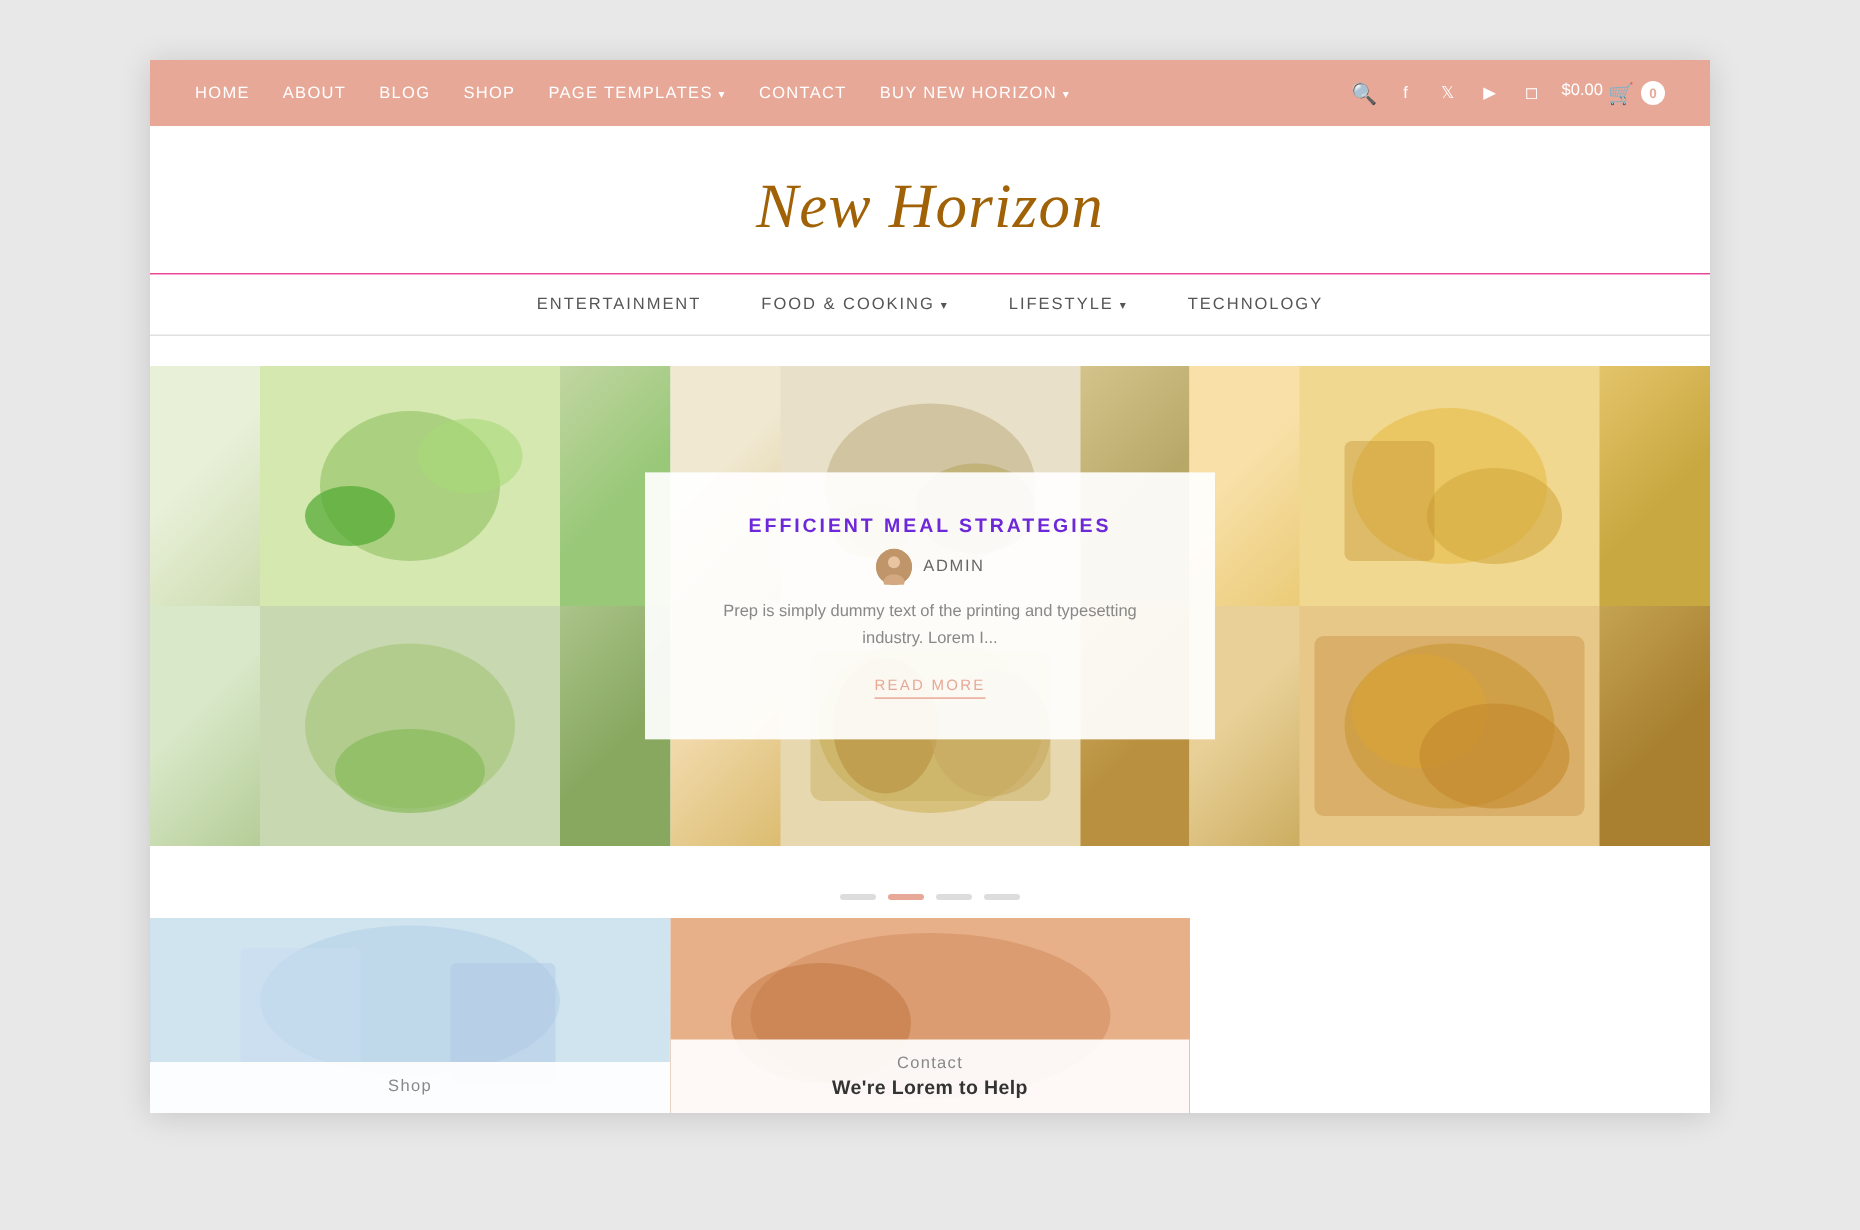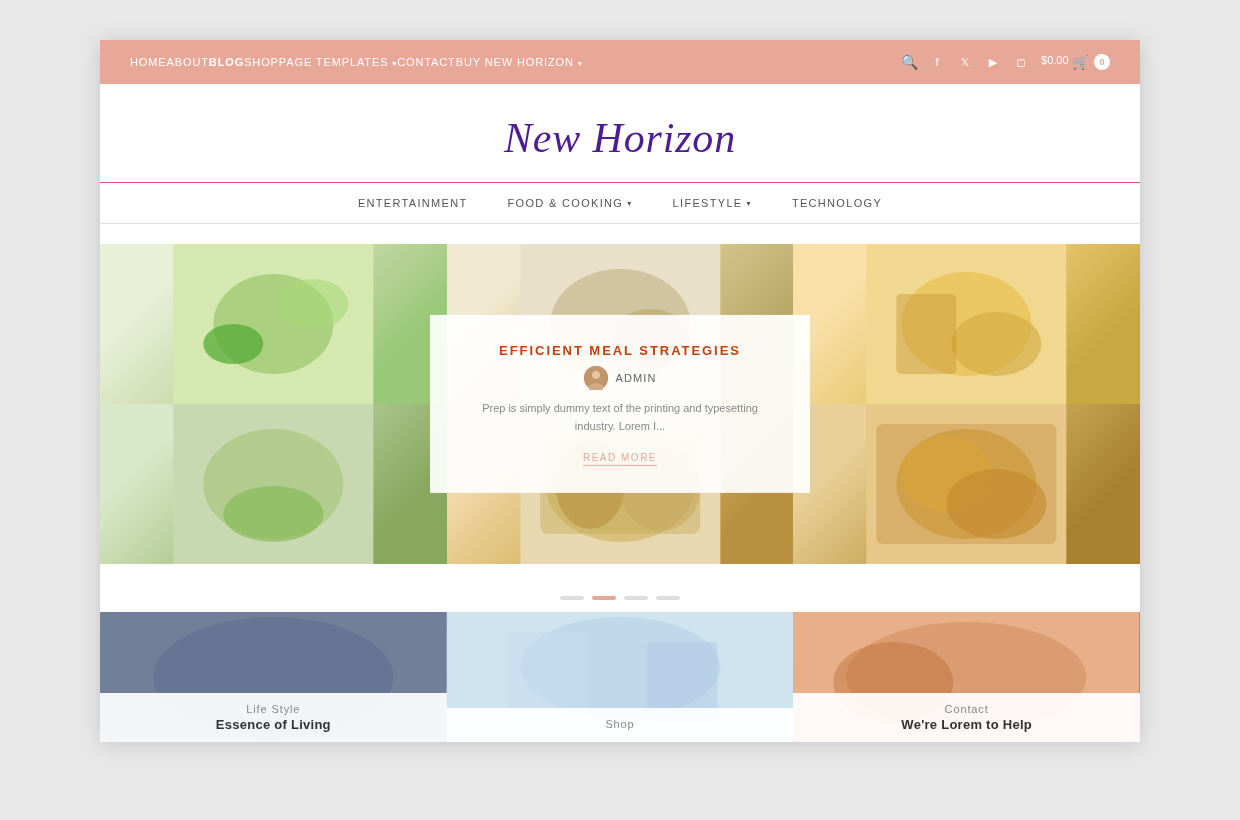--- a/index.html
+++ b/index.html
@@ -22,31 +22,32 @@
       background: #e8a898;
       padding: 0 30px;
       height: 44px;
       display: flex;
       align-items: center;
       justify-content: space-between;
     }
     .top-nav-left {
       display: flex;
       align-items: center;
+      gap: 22px;
     }
     .top-nav-left a {
       text-decoration: none;
       color: #fff;
       font-size: 11px;
       letter-spacing: 0.08em;
       font-weight: 400;
       text-transform: uppercase;
     }
     .top-nav-left a.active {
-      font-weight: 700;
+      font-weight: 400;
     }
     .nav-arrow {
       font-size: 8px;
       color: #fff;
     }
     .top-nav-right {
       display: flex;
       align-items: center;
       gap: 12px;
     }
@@ -77,21 +78,21 @@
     
     .logo-area {
       text-align: center;
       padding: 30px 0 20px;
       background: #fff;
     }
     .logo-text {
       font-family: 'Georgia', serif;
       font-style: italic;
       font-size: 42px;
-      color: #4c1d95;
+      color: #a16207;
       font-weight: 400;
       letter-spacing: 0.02em;
     }
     
     .category-nav {
       border-top: 1px solid #ec4899;
       border-bottom: 1px solid #e0e0e0;
       padding: 14px 0;
       display: flex;
       justify-content: center;
@@ -149,21 +150,21 @@
       top: 50%;
       left: 50%;
       transform: translate(-50%, -50%);
       background: rgba(255,255,255,0.92);
       padding: 28px 40px;
       text-align: center;
       min-width: 340px;
       max-width: 380px;
     }
     .hero-category {
-      color: #c2410c;
+      color: #6d28d9;
       font-size: 13px;
       letter-spacing: 0.15em;
       text-transform: uppercase;
       font-weight: 600;
       margin-bottom: 8px;
     }
     .hero-author {
       display: flex;
       align-items: center;
       justify-content: center;
@@ -403,32 +404,20 @@
   </div>
 
   <div class="slider-dots">
     <div class="dot"></div>
     <div class="dot active"></div>
     <div class="dot"></div>
     <div class="dot"></div>
   </div>
 
   <div class="bottom-cards">
-    <div class="bottom-card card-bg-1">
-      <svg width="100%" height="100%" viewBox="0 0 346 130" style="position:absolute;top:0;left:0;">
-        <rect width="346" height="130" fill="#8090a8"></rect>
-        <ellipse cx="173" cy="65" rx="120" ry="60" fill="#6878a0" opacity="0.6"></ellipse>
-        <circle cx="100" cy="50" rx="40" fill="#b0b8c8" opacity="0.5"></circle>
-        <rect x="0" y="0" width="346" height="130" fill="rgba(80,90,120,0.3)"></rect>
-      </svg>
-      <div class="card-label">
-        <div class="card-category">Life Style</div>
-        <div class="card-title">Essence of Living</div>
-      </div>
-    </div>
     <div class="bottom-card card-bg-2">
       <svg width="100%" height="100%" viewBox="0 0 346 130" style="position:absolute;top:0;left:0;">
         <rect width="346" height="130" fill="#d0e4f0"></rect>
         <ellipse cx="173" cy="55" rx="100" ry="50" fill="#b8d4e8" opacity="0.7"></ellipse>
         <rect x="60" y="20" width="80" height="90" rx="4" fill="#c8dcf0" opacity="0.6"></rect>
         <rect x="200" y="30" width="70" height="80" rx="4" fill="#b0c8e4" opacity="0.5"></rect>
       </svg>
       <div class="card-label">
         <div class="card-category">Shop</div>
       </div>

